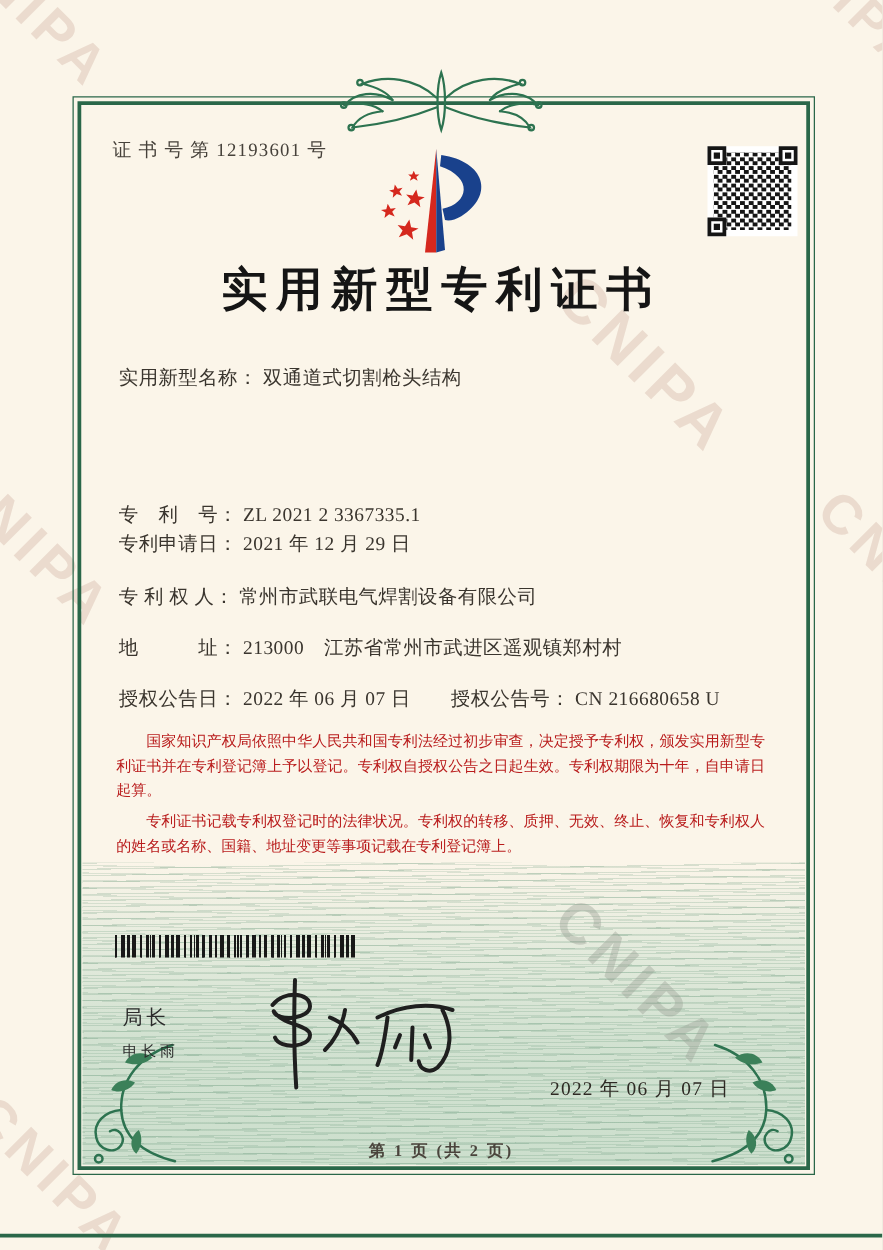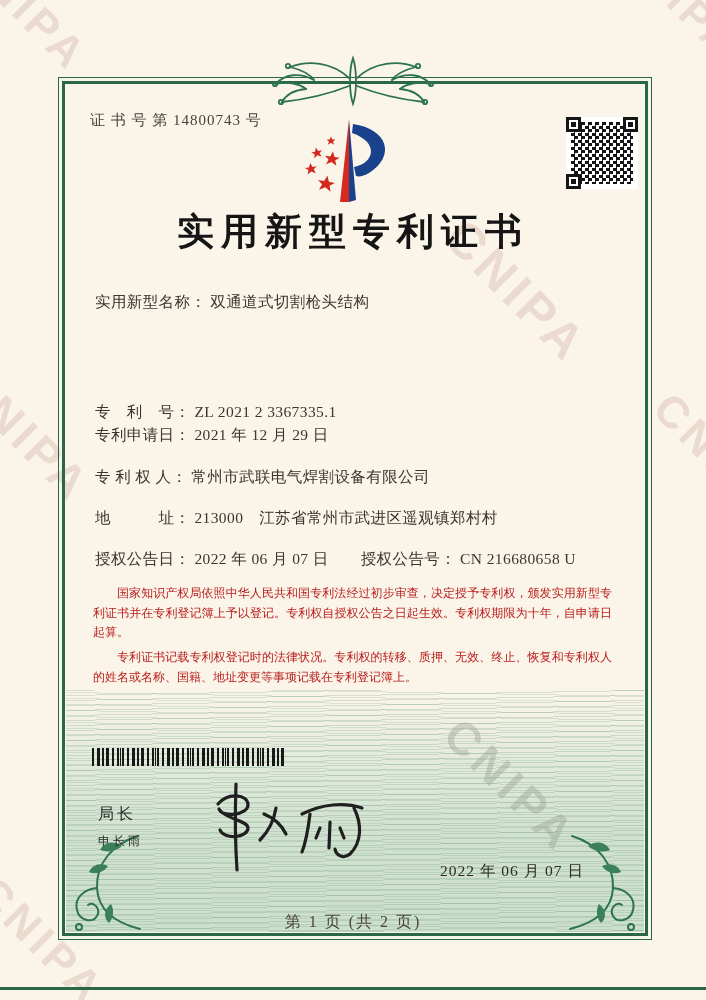--- a/index.html
+++ b/index.html
@@ -57,22 +57,22 @@
   
   .barcode{position:absolute;left:92px;top:748px;width:192px;height:18px;z-index:4;
       background:repeating-linear-gradient(90deg,#181818 0 2px,transparent 2px 5px),
                  repeating-linear-gradient(90deg,#181818 0 1px,transparent 1px 7px);}
   .signer-title{position:absolute;left:98px;top:804px;font-size:16px;letter-spacing:3px;
       font-family:"Liberation Sans",sans-serif;color:#2b2b2b;z-index:4;}
   .signer-name{position:absolute;left:98px;top:833px;font-size:12px;letter-spacing:3px;
       font-family:"Liberation Sans",sans-serif;color:#2b2b2b;z-index:4;}
   .sig{position:absolute;left:198px;top:778px;z-index:4;}
   .issue-date{position:absolute;left:440px;top:861px;font-size:15.5px;letter-spacing:1px;color:#2e2a24;z-index:4;}
-  .page-num{position:absolute;left:0;right:0;top:912px;text-align:center;font-size:16px;
-            letter-spacing:2px;color:#4a443c;z-index:4;}
+  .page-num{position:absolute;left:0;right:0;top:912px;text-align:center;font-size:13px;
+            letter-spacing:2px;color:#4a443c;z-index:4;font-weight:bold;}
   .footer-note{position:absolute;left:0;right:0;top:950px;text-align:center;font-size:13.5px;
             letter-spacing:3px;color:#3e3830;z-index:4;}
 </style>
 </head>
 <body>
 
 <div class="page">
 
   <div class="wm wm1">CNIPA</div>
   <div class="wm wm2">CNIPA</div>
@@ -127,21 +127,21 @@
       <path d="M35,58 C22,59 12,68 15,80 C17,90 30,94 35,86 C39,79 32,71 26,75"></path>
       <circle cx="17" cy="97" r="3"></circle>
     </g>
     <g fill="#3b8059" stroke="none">
       <path d="M60,16 C52,10 42,12 38,20 C46,23 55,21 60,16 Z"></path>
       <path d="M46,36 C38,32 30,35 27,42 C34,45 42,42 46,36 Z"></path>
       <path d="M49,74 C42,79 41,88 47,93 C52,87 52,79 49,74 Z"></path>
     </g>
   </svg>
 
-  <div class="cert-no">证 书 号 第 14800743 号</div>
+  <div class="cert-no">证 书 号 第 12193601 号</div>
 
   <svg class="logo" viewBox="0 0 120 92">
     <g fill="#d5281e">
       <path transform="translate(37,25) scale(0.45)" d="M0,-10 L2.9,-3.1 10,-3.1 4.5,1.2 6.9,8.1 0,4 -6.9,8.1 -4.5,1.2 -10,-3.1 -2.9,-3.1 Z"></path>
       <path transform="translate(23,37) scale(0.55) rotate(-12)" d="M0,-10 L2.9,-3.1 10,-3.1 4.5,1.2 6.9,8.1 0,4 -6.9,8.1 -4.5,1.2 -10,-3.1 -2.9,-3.1 Z"></path>
       <path transform="translate(38,43) scale(0.75) rotate(8)" d="M0,-10 L2.9,-3.1 10,-3.1 4.5,1.2 6.9,8.1 0,4 -6.9,8.1 -4.5,1.2 -10,-3.1 -2.9,-3.1 Z"></path>
       <path transform="translate(17,53) scale(0.6) rotate(-8)" d="M0,-10 L2.9,-3.1 10,-3.1 4.5,1.2 6.9,8.1 0,4 -6.9,8.1 -4.5,1.2 -10,-3.1 -2.9,-3.1 Z"></path>
       <path transform="translate(32,68) scale(0.85) rotate(10)" d="M0,-10 L2.9,-3.1 10,-3.1 4.5,1.2 6.9,8.1 0,4 -6.9,8.1 -4.5,1.2 -10,-3.1 -2.9,-3.1 Z"></path>
       <polygon points="55,3 46,86 55,86"></polygon>
     </g>

